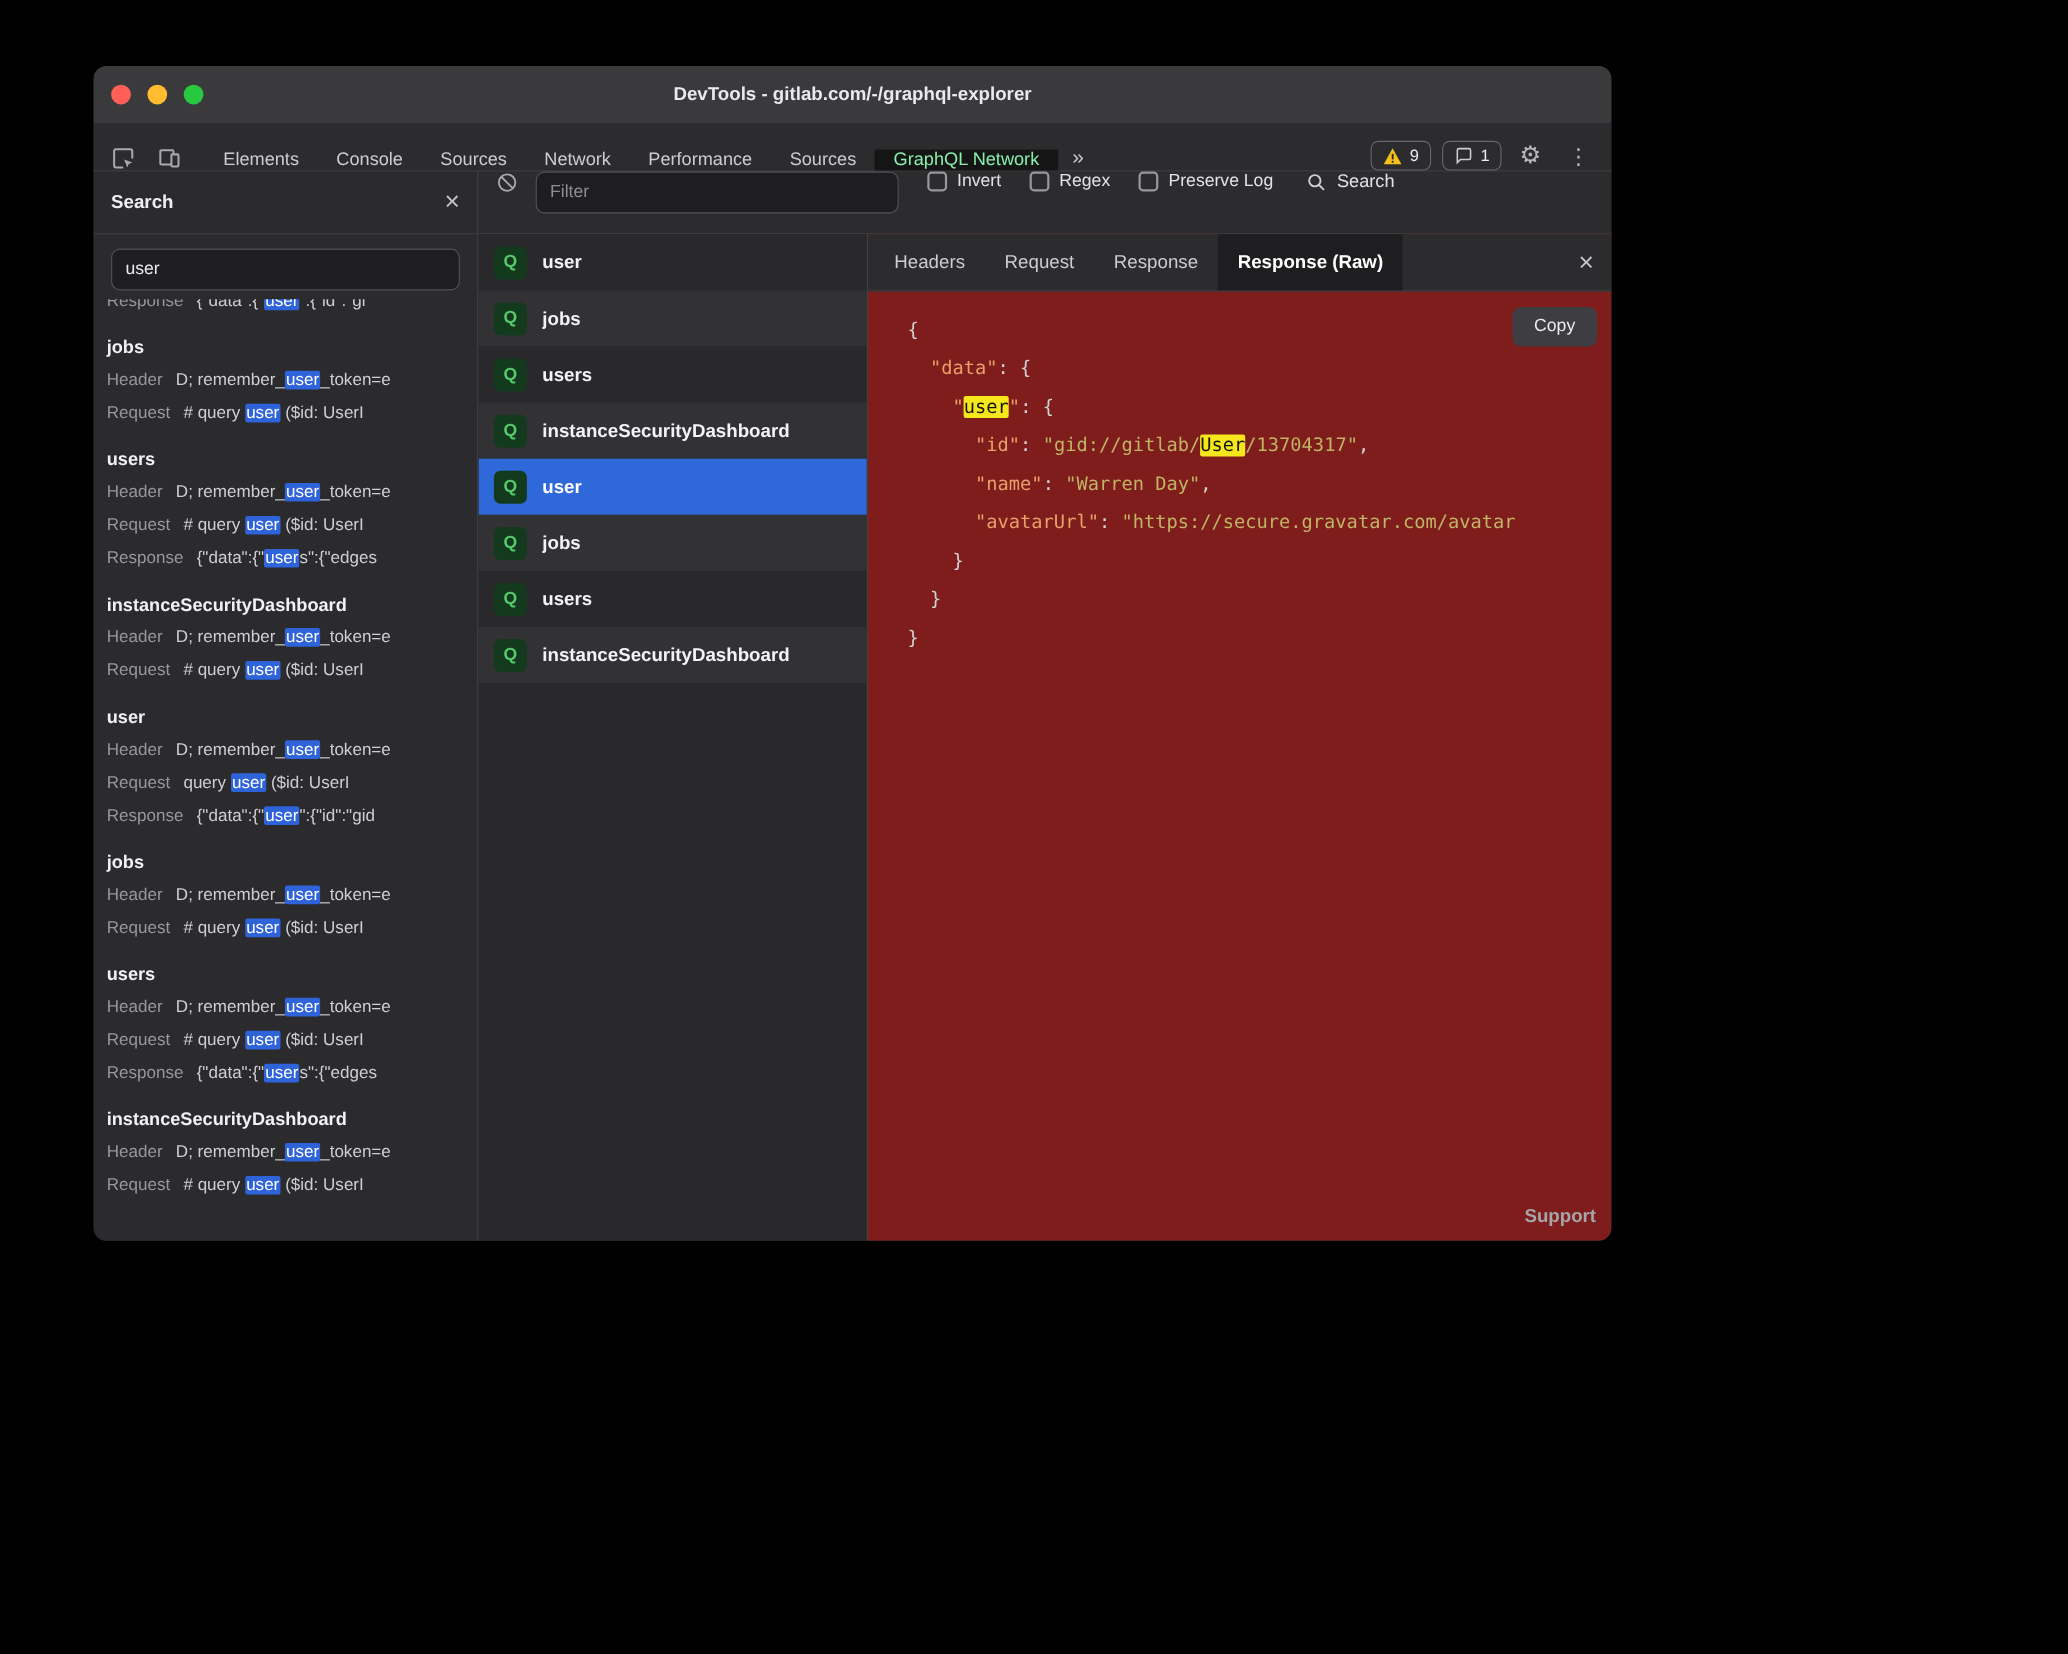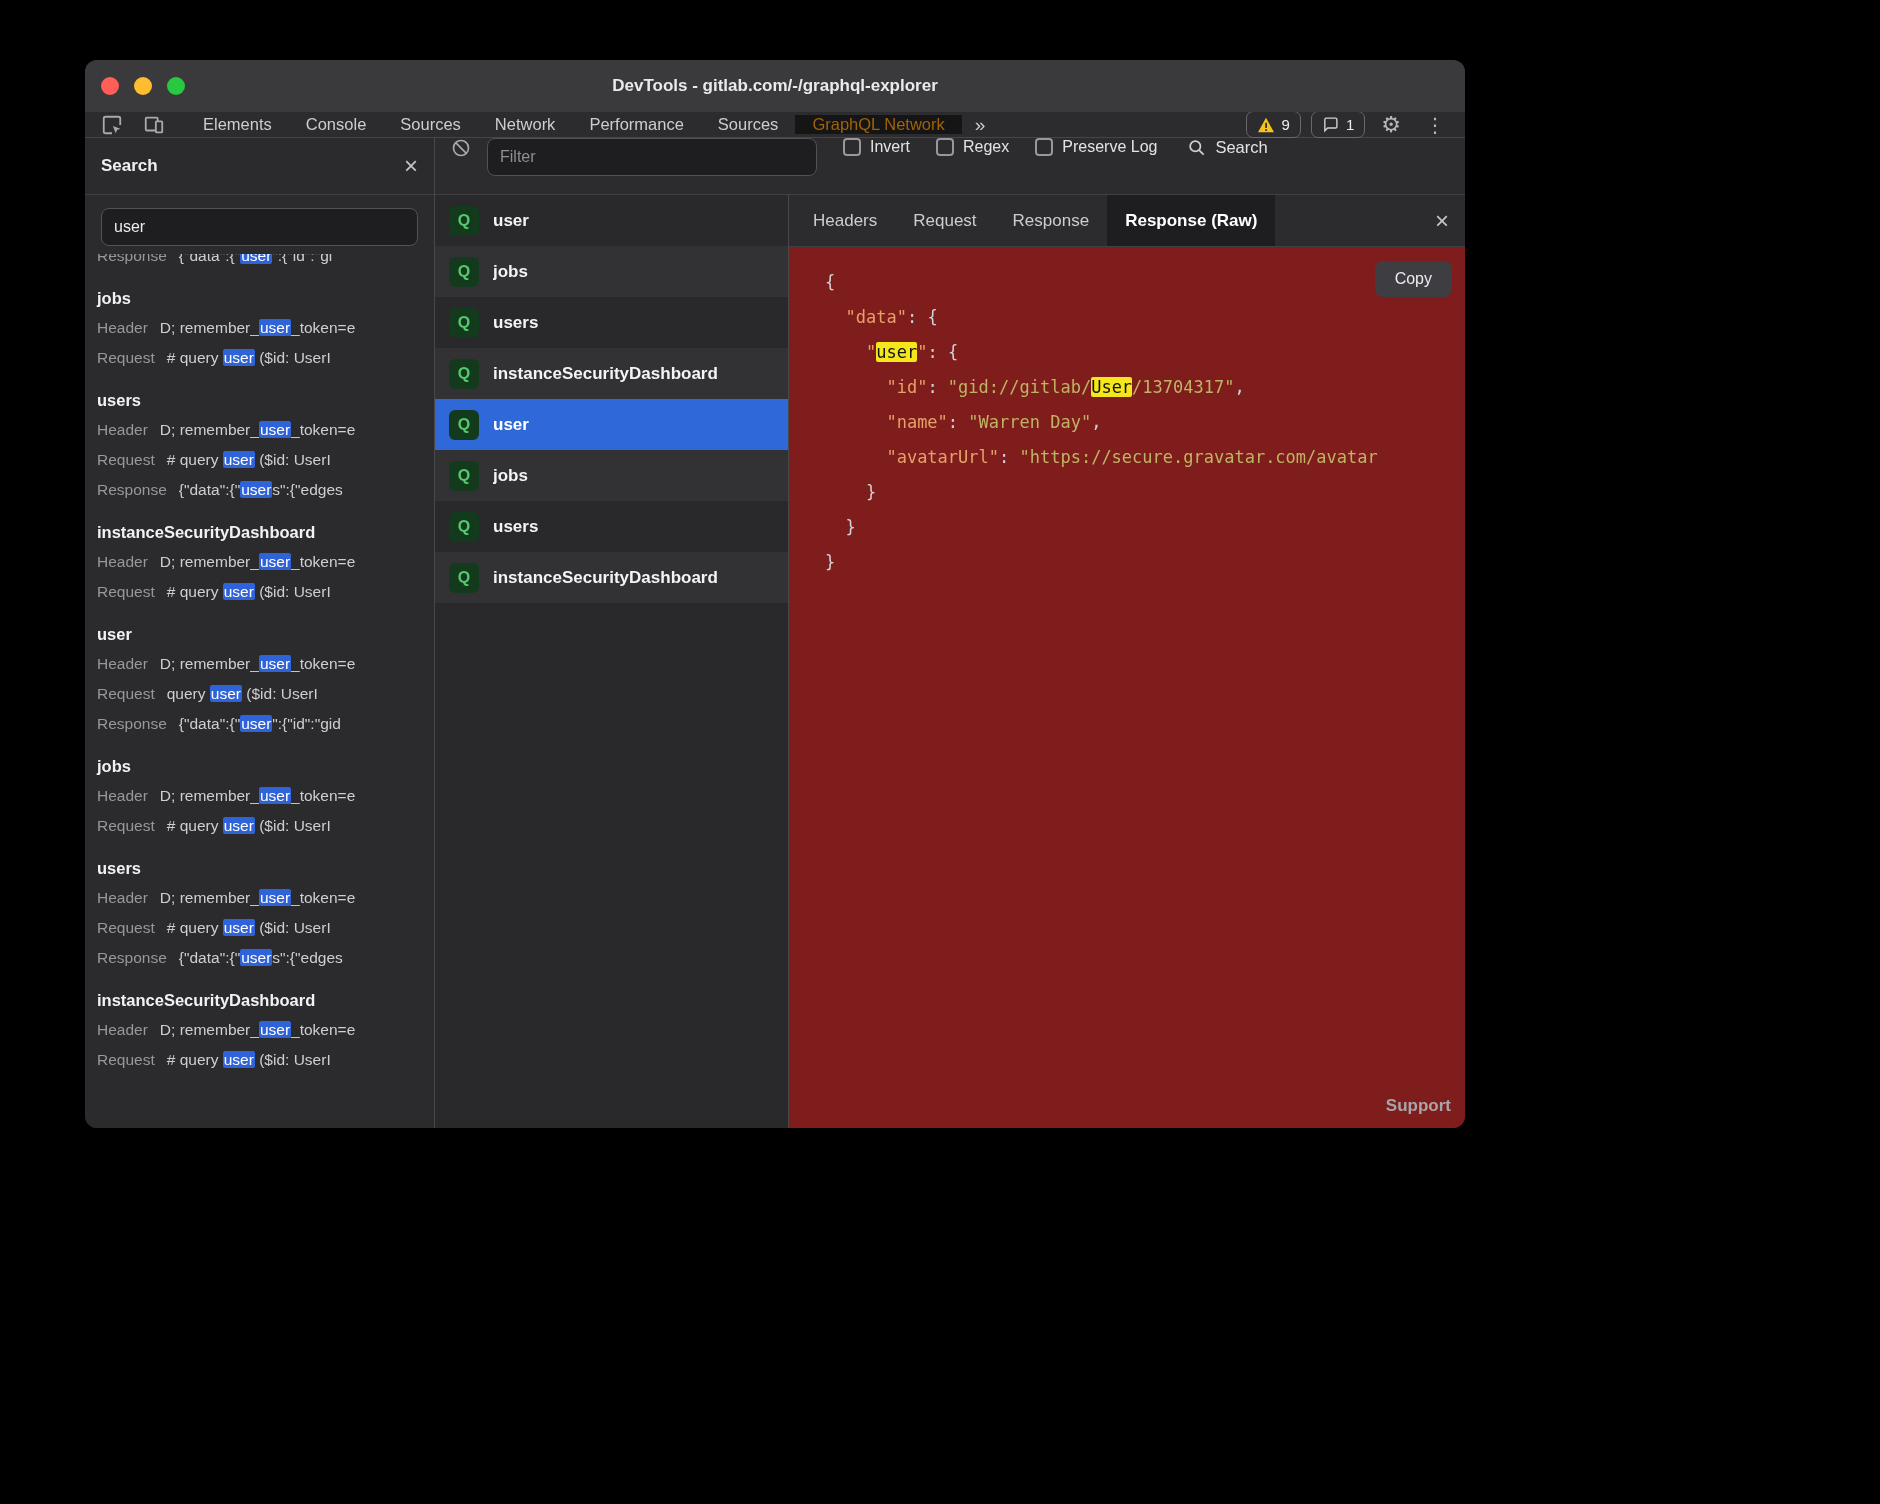--- a/index.html
+++ b/index.html
@@ -14,26 +14,26 @@
   .titlebar { height:52px; flex:0 0 auto; background:#3a3a3c; position:relative;
               display:flex; align-items:center; justify-content:center; }
   .lights { position:absolute; left:16px; top:0; height:100%; display:flex; align-items:center; gap:15px; }
   .light { width:18px; height:18px; border-radius:50%; }
   .light.red { background:#ff5f57; }
   .light.yellow { background:#febc2e; }
   .light.green { background:#28c840; }
   .win-title { font-size:17px; font-weight:bold; color:#eaeaec; }
 
   
-  .dt-tabbar { height:26px; flex:0 0 auto; background:#2c2c2e; border-bottom:1px solid #454548;
-               display:flex; align-items:center; padding-left:6px; }
+  .dt-tabbar { height:44px; flex:0 0 auto; background:#2c2c2e; border-bottom:1px solid #454548;
+               display:flex; align-items:flex-end; padding-left:6px; }
   .icon-btn { width:42px; display:flex; align-items:center; justify-content:center; color:#a9a9ad; }
   .tool-sep { width:1px; background:#4c4c4f; margin:9px 5px; }
   .dt-tab { display:flex; align-items:center; padding:0 17px; font-size:16.5px; color:#cdcdd0; white-space:nowrap; }
-  .dt-tab.active { background:#151516; color:#a16207; }
+  .dt-tab.active { background:#151516; color:#86efac; }
   .overflow-chevron { display:flex; align-items:center; padding:0 13px; color:#cdcdd0; font-size:19px; }
   .tabbar-right { margin-left:auto; display:flex; align-items:center; gap:10px; padding-right:12px; }
   .pill { display:flex; align-items:center; gap:7px; border:1px solid #68686c; border-radius:7px;
           padding:4px 10px; color:#ececee; font-size:15px; }
   .sym { font-family:"DejaVu Sans", sans-serif; color:#b8b8bc; }
   .gear { font-size:22px; padding:0 6px; }
   .kebab { font-size:20px; padding:0 8px; }
 
   
   .main { flex:1; display:flex; min-height:0; }

